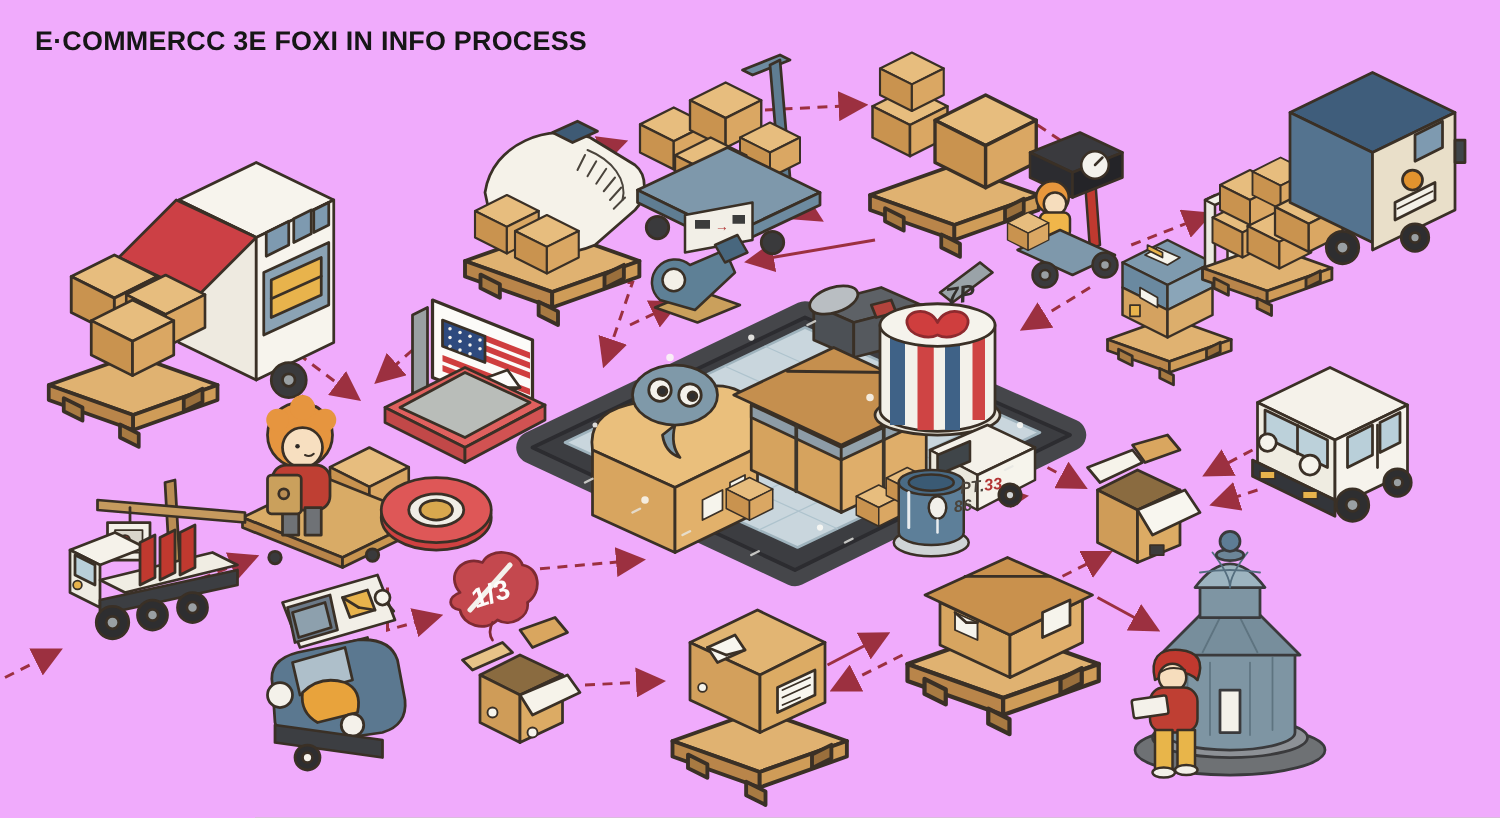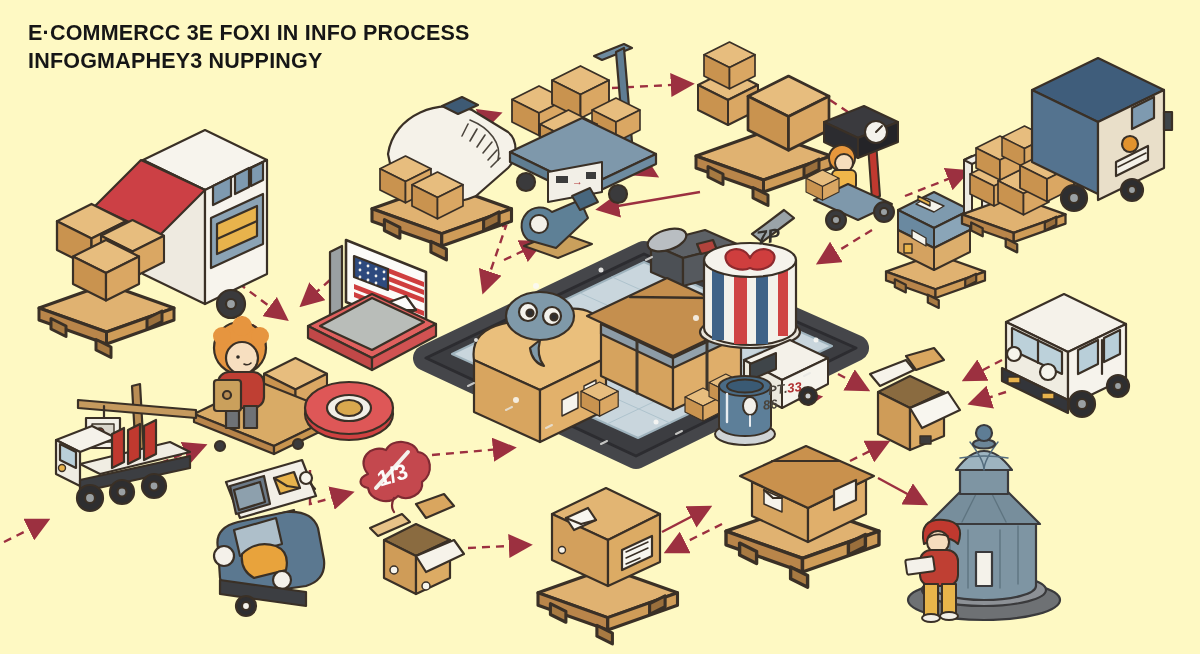--- a/index.html
+++ b/index.html
@@ -1,16 +1,16 @@
 <!DOCTYPE html>
 <html><head>
 <meta charset="utf-8">
 <style>
   html,body{margin:0;padding:0;background:#c9c8c6;}
-  #canvas{position:relative;width:1200px;height:654px;background:#fef9c3;overflow:hidden;
+  #canvas{position:relative;width:1200px;height:654px;background:#f0abfc;overflow:hidden;
           font-family:"Liberation Sans",sans-serif;}
   .node{position:absolute;}
   .node svg{display:block;overflow:visible;}
   #title{position:absolute;left:28px;top:20px;width:460px;color:#161616;
          font-weight:bold;font-size:21.5px;line-height:1.3;letter-spacing:.2px;}
   .ann{position:absolute;font-style:italic;font-weight:bold;color:#4a443c;white-space:nowrap;}
   #ann-pt{left:768px;top:381px;font-size:13px;transform:rotate(-7deg);}
   #ann-pt .val{color:#b23434;}
   #ann-weight{left:763px;top:397px;font-size:13px;transform:rotate(-7deg);}
   #ann-7p{left:757px;top:226px;font-size:19px;color:#33302c;transform:rotate(-9deg);}
@@ -69,21 +69,20 @@
       <polyline points="878,478 924,503" fill="none" stroke="#9c3040" stroke-width="2.4" marker-end="url(#ah)"></polyline>
       <polyline points="662,532 708,508" fill="none" stroke="#9c3040" stroke-width="2.4" marker-end="url(#ah)"></polyline>
       <polyline points="722,524 668,551" fill="none" stroke="#9c3040" stroke-width="2.4" stroke-dasharray="8 6" marker-end="url(#ah)"></polyline>
       <polyline points="468,548 528,545" fill="none" stroke="#9c3040" stroke-width="2.4" stroke-dasharray="8 6" marker-end="url(#ah)"></polyline>
       <polyline points="4,542 46,521" fill="none" stroke="#9c3040" stroke-width="2.4" stroke-dasharray="8 6" marker-end="url(#ah)"></polyline>
       <polyline points="788,401 820,397" fill="none" stroke="#9c3040" stroke-width="1.6" marker-end="url(#ah)"></polyline>
     </svg>
 
   <div id="title">
     <div>E·COMMERCC 3E FOXI IN INFO PROCESS</div>
-    <div>INFOGMAPHEY3 NUPPINGY</div>
   </div>
 
   <div class="node" style="left:396px;top:190px">
     <svg width="485" height="285">
       <polygon points="30,168 248,64 460,158 240,266" fill="#45464a" stroke="#45464a" stroke-width="26"></polygon>
       <polygon points="30,168 248,64 460,158 240,266" fill="#3c3d41" stroke="#2c2c30" stroke-width="3"></polygon>
       <polygon points="56,164 248,72 436,156 242,248" fill="#c9d6dd" stroke="#9fb3bd" stroke-width="2"></polygon>
       <g stroke="#aec3cd" stroke-width="1">
         <line x1="87" y1="178" x2="279" y2="86"></line>
           <line x1="118" y1="192" x2="311" y2="100"></line>

